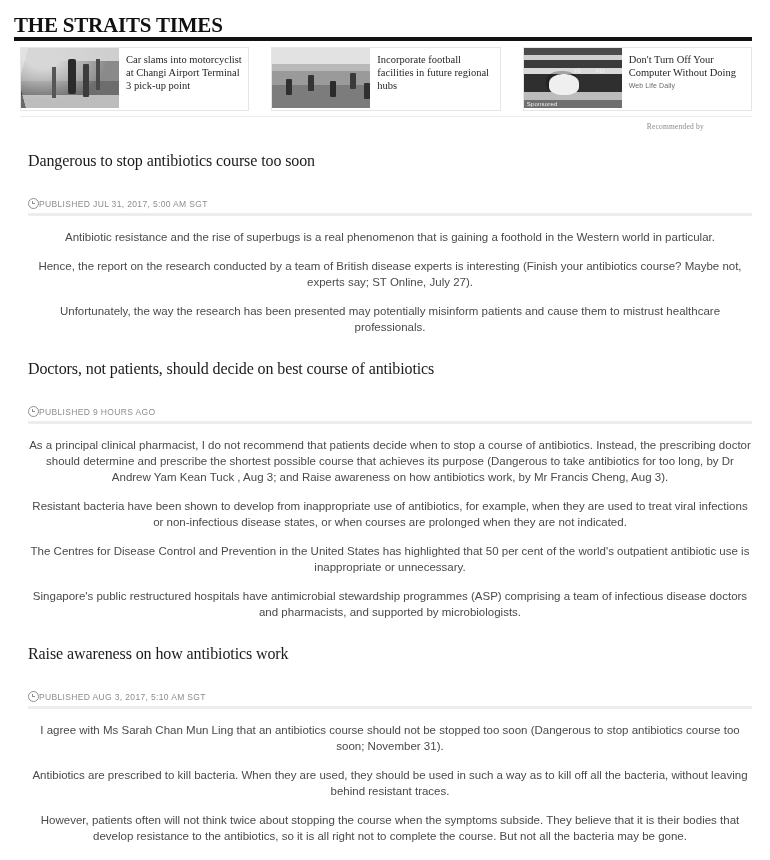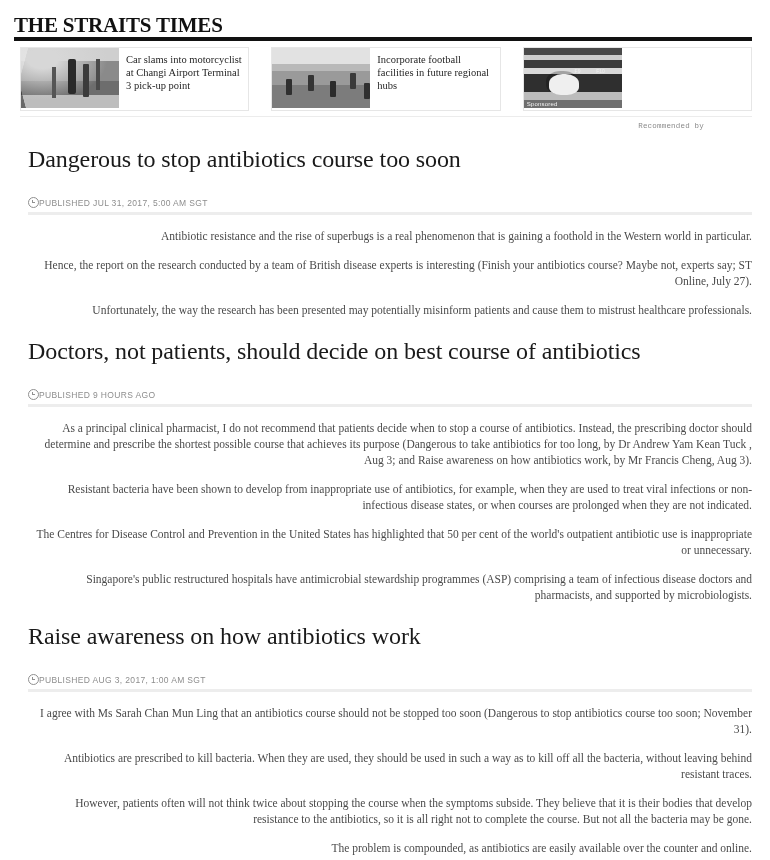--- a/index.html
+++ b/index.html
@@ -128,33 +128,33 @@
   .key-f9  { left: 52%; top: 33%; }
   .key-f10 { left: 74%; top: 33%; }
 
   .strip-rule {
     height: 1px;
     background: #ececec;
     margin: 7px 18px 0 20px;
   }
   .recommended-by {
     text-align: right;
-    font-family: Liberation Mono, monospace;
+    font-family: Liberation Serif, serif;
     font-size: 7.5px;
     color: #8a8a8a;
     margin: 5px 66px 0 0;
     letter-spacing: 0.2px;
   }
 
   
   .articles { margin: 0 18px 0 28px; }
   .article { padding-top: 14px; }
   .article-headline {
     font-family: "Liberation Serif", serif;
-    font-size: 24px;
+    font-size: 16px;
     line-height: 31px;
     color: #1a1a1a;
     font-weight: normal;
     margin: 0 0 2px 0;
     letter-spacing: -0.1px;
   }
   .published-row {
     display: flex;
     align-items: center;
     gap: 0;
@@ -177,26 +177,26 @@
     content:""; position:absolute; left:3.5px; top:4px;
     width:2.5px; height:1px; background:#909090;
   }
   .published-text {
     font-family: "Liberation Sans", sans-serif;
     font-size: 8.5px;
     color: #8d8d8d;
     letter-spacing: 0.35px;
   }
   .body-para {
-    font-family: Liberation Serif, serif;
+    font-family: Liberation Sans, sans-serif;
     font-size: 11.5px;
     line-height: 16px;
     color: #4a4a4a;
     margin: 13px 0 0 0;
-    text-align: right;
+    text-align: center;
   }
   .article + .article { padding-top: 18px; }
 </style>
 </head>
 <body>
 
 <div class="page">
 
   <div class="masthead">
     <div class="masthead-title">THE STRAITS TIMES</div>
@@ -218,20 +218,24 @@
         <div class="card-title">Incorporate football facilities in future regional hubs</div>
       </div>
     </div>
 
     <div class="card">
       <div class="card-thumb thumb-keyboard">
         <span class="key-label key-f9">F9</span>
         <span class="key-label key-f10">F10</span>
         <span class="sponsored-tag">Sponsored</span>
       </div>
+      <div class="card-text">
+        <div class="card-title">Don't Turn Off Your Computer Without Doing</div>
+        <div class="card-source">Web Life Daily</div>
+      </div>
     </div>
 
   </div>
 
   <div class="strip-rule"></div>
   <div class="recommended-by">Recommended by</div>
 
   <div class="articles">
 
     <div class="article">
@@ -254,21 +258,21 @@
       <p class="body-para">As a principal clinical pharmacist, I do not recommend that patients decide when to stop a course of antibiotics. Instead, the prescribing doctor should determine and prescribe the shortest possible course that achieves its purpose (Dangerous to take antibiotics for too long, by Dr Andrew Yam Kean Tuck , Aug 3; and Raise awareness on how antibiotics work, by Mr Francis Cheng, Aug 3).</p>
       <p class="body-para">Resistant bacteria have been shown to develop from inappropriate use of antibiotics, for example, when they are used to treat viral infections or non-infectious disease states, or when courses are prolonged when they are not indicated.</p>
       <p class="body-para">The Centres for Disease Control and Prevention in the United States has highlighted that 50 per cent of the world's outpatient antibiotic use is inappropriate or unnecessary.</p>
       <p class="body-para">Singapore's public restructured hospitals have antimicrobial stewardship programmes (ASP) comprising a team of infectious disease doctors and pharmacists, and supported by microbiologists.</p>
     </div>
 
     <div class="article">
       <h1 class="article-headline">Raise awareness on how antibiotics work</h1>
       <div class="published-row">
         <span class="clock-icon"></span>
-        <span class="published-text">PUBLISHED  AUG 3, 2017, 1:00 AM SGT</span>
+        <span class="published-text">PUBLISHED  AUG 3, 2017, 5:10 AM SGT</span>
       </div>
       <p class="body-para">I agree with Ms Sarah Chan Mun Ling that an antibiotics course should not be stopped too soon (Dangerous to stop antibiotics course too soon; November 31).</p>
       <p class="body-para">Antibiotics are prescribed to kill bacteria. When they are used, they should be used in such a way as to kill off all the bacteria, without leaving behind resistant traces.</p>
       <p class="body-para">However, patients often will not think twice about stopping the course when the symptoms subside. They believe that it is their bodies that develop resistance to the antibiotics, so it is all right not to complete the course. But not all the bacteria may be gone.</p>
       <p class="body-para">The problem is compounded, as antibiotics are easily available over the counter and online.</p>
     </div>
 
   </div>
 </div>
 

